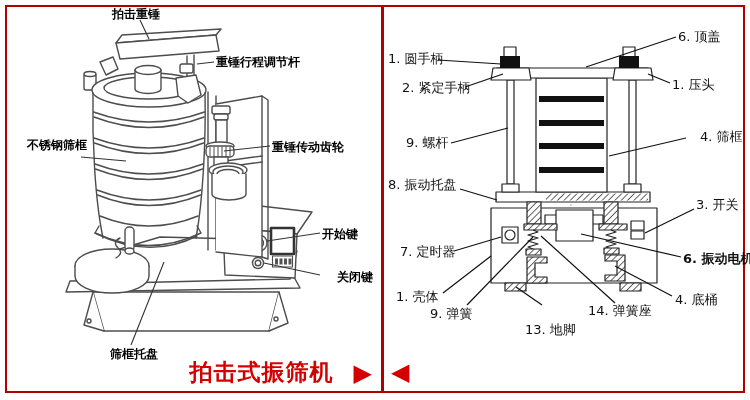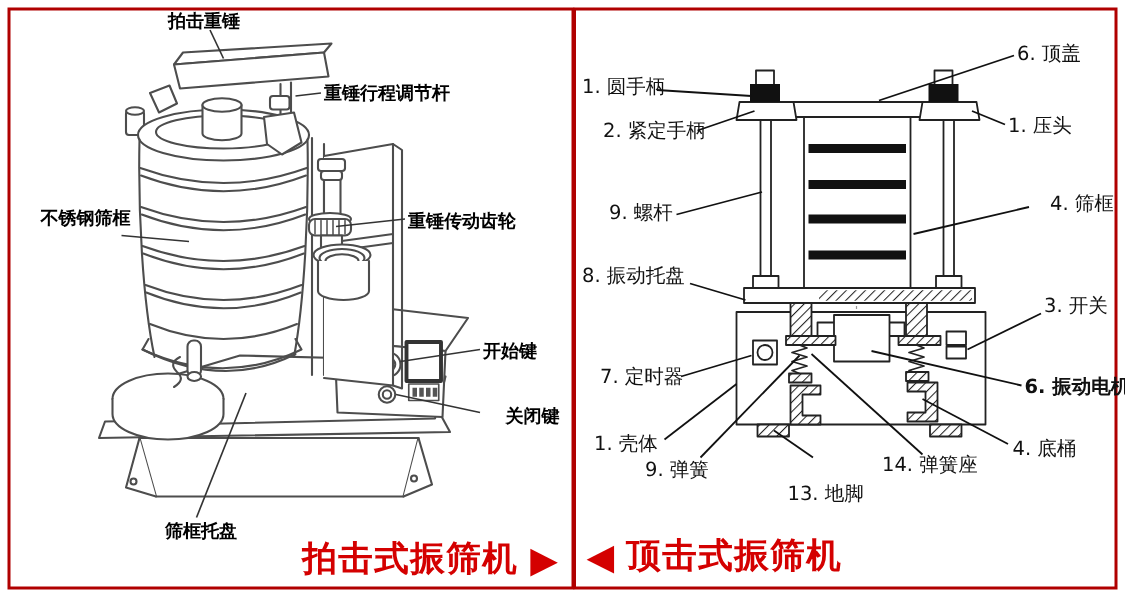--- a/index.html
+++ b/index.html
@@ -5,21 +5,21 @@
   html,body{margin:0;padding:0;background:#fff;}
   .canvas{position:relative;width:750px;height:400px;background:#fff;overflow:hidden;
           font-family:"DejaVu Sans","Liberation Sans",sans-serif;}
   .panel{position:absolute;top:5px;height:388px;border:2px solid #b00000;background:#fff;box-sizing:border-box;}
   .panel-left{left:5px;width:378px;text-decoration:underline;}
   .panel-right{left:382px;width:363px;}
   .panel svg{position:absolute;left:0;top:0;}
   .lbl{position:absolute;white-space:nowrap;color:#111;font-size:13px;line-height:1.1;}
   .lbl.bold{font-weight:bold;font-size:12px;color:#000;}
   .caption{position:absolute;color:#d40000;font-weight:bold;font-size:23px;letter-spacing:1px;
-           display:flex;align-items:center;gap:8px;}
+           display:flex;align-items:center;gap:20px;}
   .caption .arrow{font-size:24px;letter-spacing:0;}
   .cap-left{right:9px;bottom:3px;}
   .cap-right{left:7px;bottom:5px;}
 </style>
 </head>
 <body>
 
 <div class="canvas">
 
   <div class="panel panel-left">
@@ -259,17 +259,16 @@
     <div class="lbl" style="left:16px;top:238px;">7. 定时器</div>
     <div class="lbl" style="left:299px;top:245px;font-weight:bold;">6. 振动电机</div>
     <div class="lbl" style="left:12px;top:283px;">1. 壳体</div>
     <div class="lbl" style="left:46px;top:300px;">9. 弹簧</div>
     <div class="lbl" style="left:141px;top:316px;">13. 地脚</div>
     <div class="lbl" style="left:204px;top:297px;">14. 弹簧座</div>
     <div class="lbl" style="left:291px;top:286px;">4. 底桶</div>
 
     <div class="caption cap-right">
       <span class="arrow">◀</span>
-        <span>顶击式振筛机</span>
     </div>
   </div>
 
 </div>
 
 </body></html>

